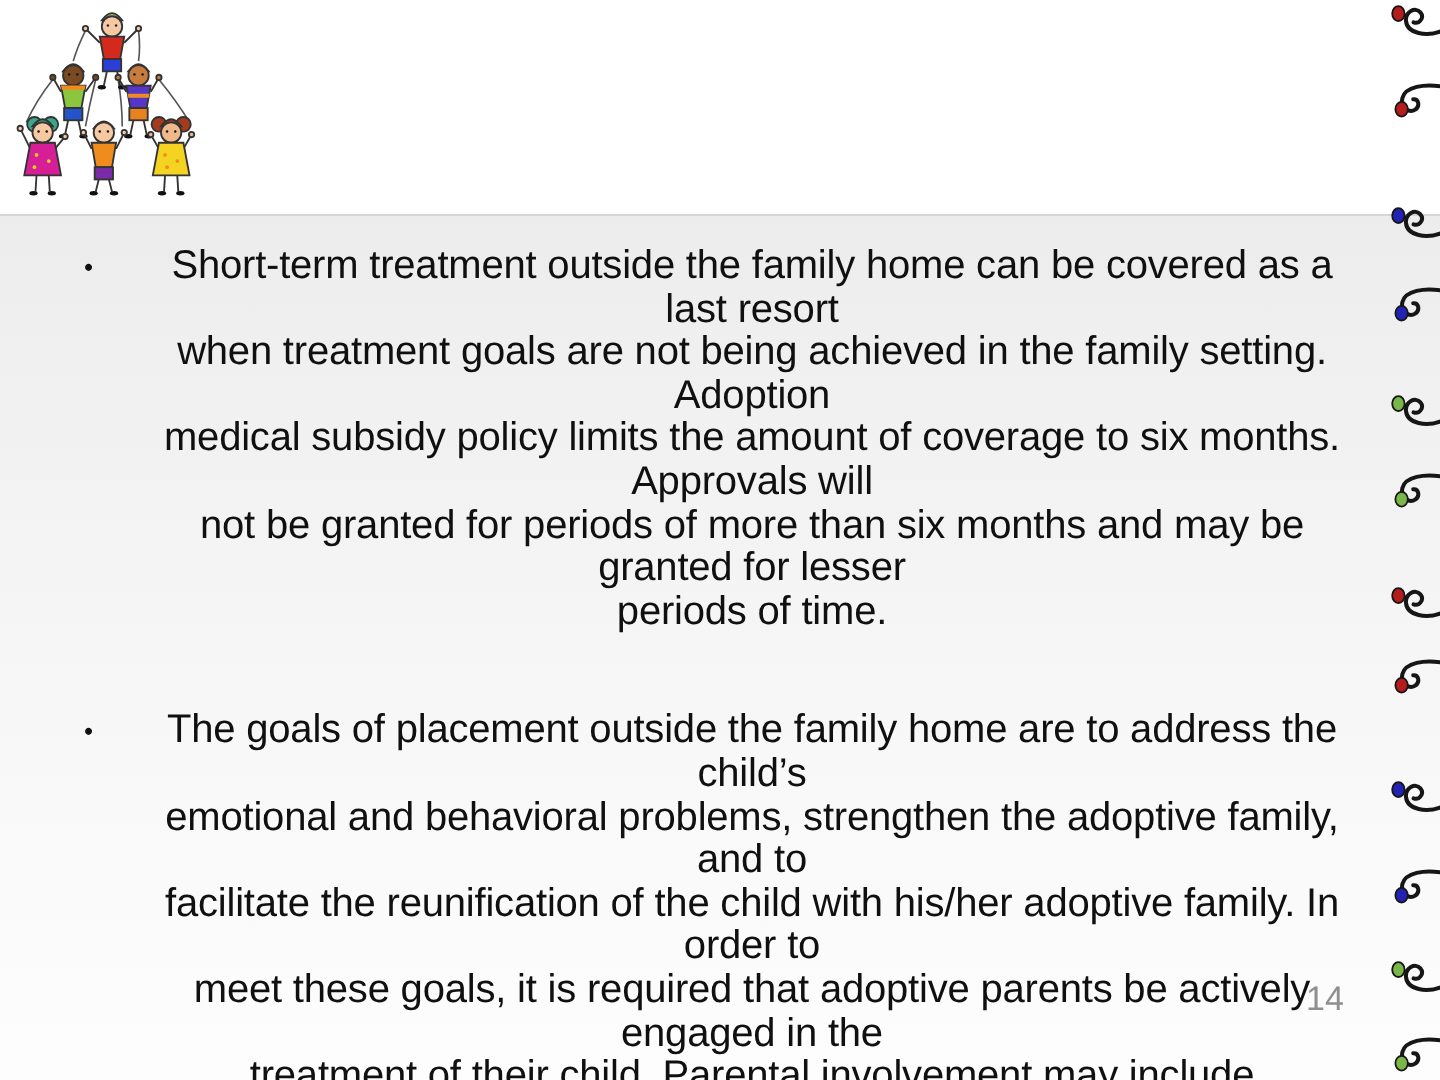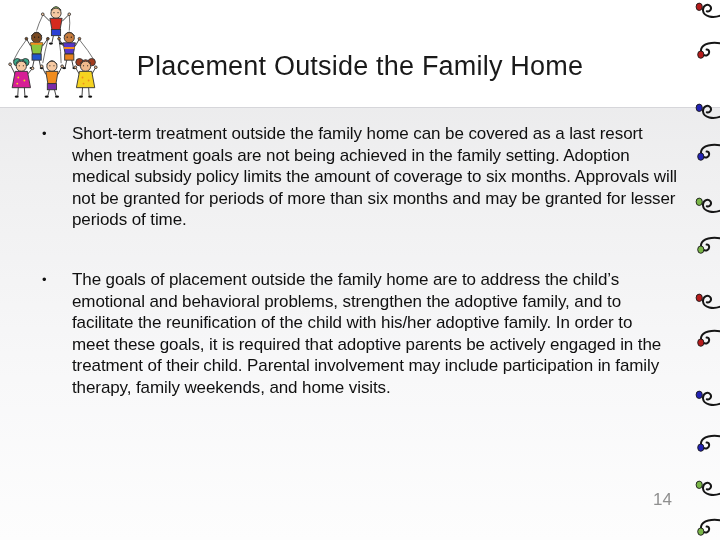--- a/index.html
+++ b/index.html
@@ -29,22 +29,23 @@
     position:absolute;left:40px;top:123px;width:640px;
     color:var(--body_text,#101010);
   }
   .bullet-row{display:flex;align-items:flex-start;margin-bottom:38px;}
   .bullet-dot{
     width:30px;flex:0 0 30px;
     font-size:13px;line-height:21.6px;padding-left:2px;
   }
   .bullet-text{
     white-space:pre-line;
-    font-size:17px;line-height:21.6px;
+    font-size:20px;line-height:21.6px;
     letter-spacing:-0.1px;
+    text-align:center;
   }
   .page-number{
     position:absolute;left:653px;top:490px;
     font-size:17px;color:var(--page_number,#8f8f8f);
   }
   .edge-decorations{
     position:absolute;top:0;right:-5px;width:32px;height:540px;
   }
   .curl{position:absolute;left:0;width:30px;height:22px;}
 </style>
@@ -172,21 +173,20 @@
       <circle cx="76" cy="74" r="0.9" fill="#f08c1e" stroke="none"></circle>
       <circle cx="82" cy="77" r="0.9" fill="#f08c1e" stroke="none"></circle>
       <circle cx="77" cy="80" r="0.9" fill="#f08c1e" stroke="none"></circle>
       <line x1="76" y1="84" x2="75.5" y2="92"></line>
       <line x1="82" y1="84" x2="82.5" y2="92"></line>
       <ellipse cx="74.5" cy="92.8" rx="2" ry="1.1" fill="#111" stroke="none"></ellipse>
       <ellipse cx="83.5" cy="92.8" rx="2" ry="1.1" fill="#111" stroke="none"></ellipse>
     </g>
   </svg>
 
-  <div class="slide-title">Placement Outside the Family Home</div>
 
   <div class="body-text">
     <div class="bullet-row">
       <div class="bullet-dot">•</div>
       <div class="bullet-text">Short-term treatment outside the family home can be covered as a last resort
 when treatment goals are not being achieved in the family setting. Adoption
 medical subsidy policy limits the amount of coverage to six months. Approvals will
 not be granted for periods of more than six months and may be granted for lesser
 periods of time.</div>
     </div>

